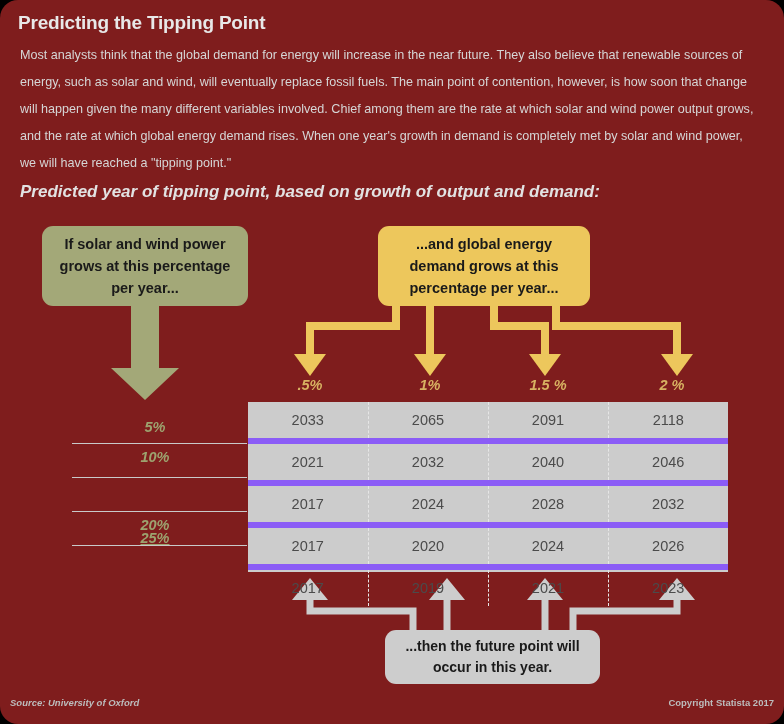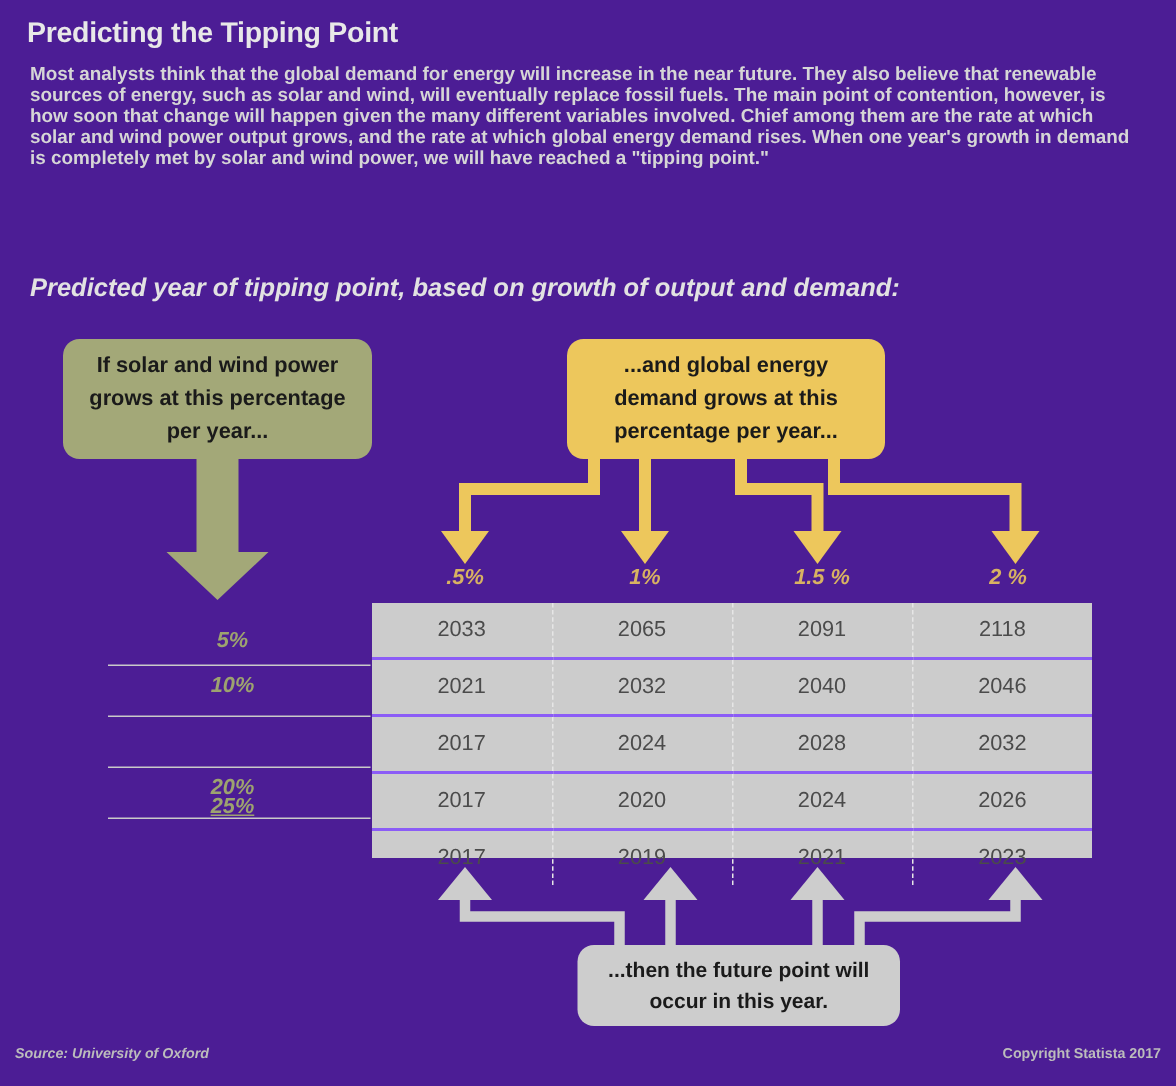--- a/index.html
+++ b/index.html
@@ -7,43 +7,44 @@
     padding: 0;
     background: #000;
   }
   body {
     font-family: "Liberation Sans", sans-serif;
   }
   #infographic {
     position: relative;
     width: 784px;
     height: 724px;
-    background: #4c1d95;
+    background: #7f1d1d;
     overflow: hidden;
+    border-radius: 18px;
   }
 
   
   .title {
     position: absolute;
     left: 18px;
     top: 12px;
     font-size: 19px;
     font-weight: bold;
     color: #e8e8e8;
     letter-spacing: -0.2px;
   }
   .intro {
     position: absolute;
     left: 20px;
     top: 42px;
     width: 736px;
     font-size: 12.6px;
-    line-height: 14px;
+    line-height: 27px;
     color: #d6d6d6;
-    font-weight: 700;
+    font-weight: 400;
   }
   .subtitle {
     position: absolute;
     left: 20px;
     top: 182px;
     font-size: 17px;
     font-style: italic;
     font-weight: bold;
     color: #e2e2e2;
   }
@@ -144,21 +145,21 @@
     width: 100%;
     height: 100%;
     border-collapse: collapse;
   }
   .grid-table td {
     width: 25%;
     height: 34px;
     text-align: center;
     font-size: 14.5px;
     color: #4b4b4b;
-    border-bottom: 2px solid #8b5cf6;
+    border-bottom: 6px solid #8b5cf6;
     border-right: 1px dashed #e6e6e6;
   }
   .grid-table tr:last-child td {
     border-bottom: none;
   }
   .grid-table td:last-child {
     border-right: none;
   }
 
   

